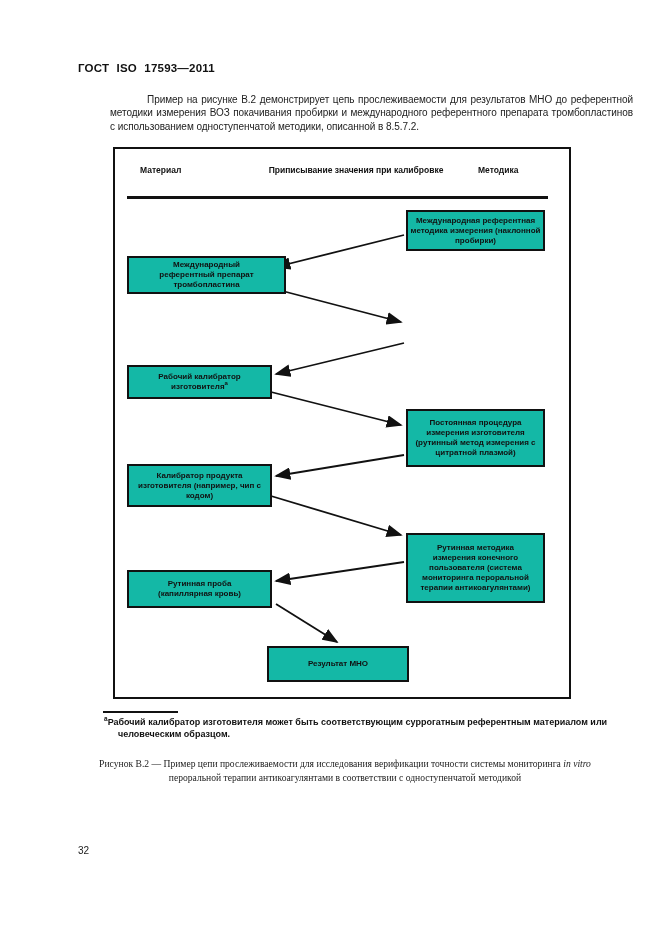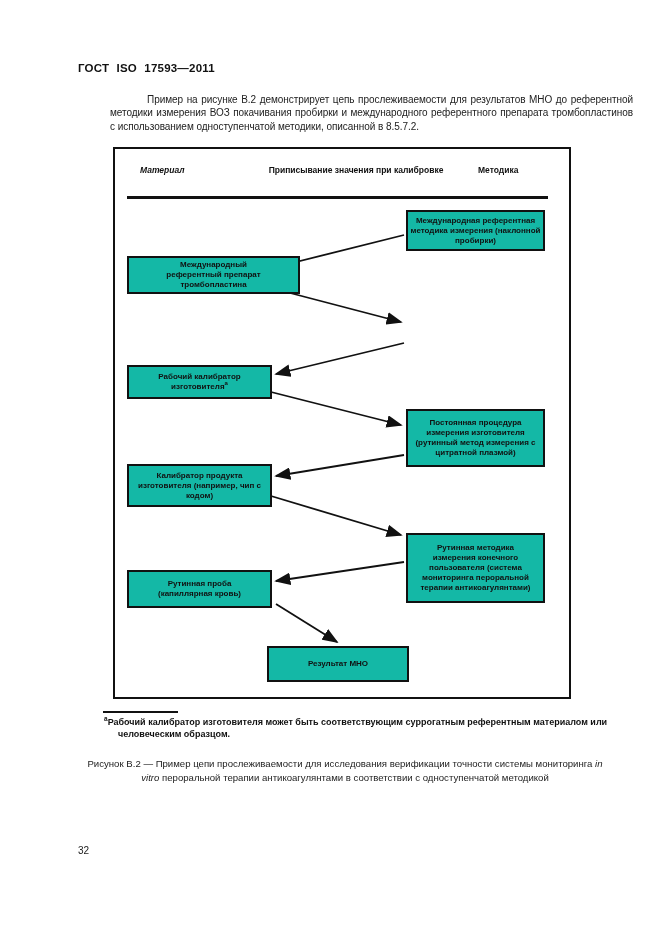--- a/index.html
+++ b/index.html
@@ -17,58 +17,58 @@
   .intro {
     position:absolute; left:78px; top:93px; width:523px;
     font-size:10px; line-height:13.4px; text-align:justify; text-indent:37px;
     letter-spacing:-0.05px; color:#222;margin-left:32px;
   }
   .diagram {
     position:absolute; left:113px; top:147px; width:458px; height:552px;
     border:2px solid #111; background:#fff;
   }
   .col-hdr { position:absolute; font-size:8.5px; font-weight:bold; color:#111; white-space:nowrap; }
-  .hdr-material { left:25px; top:16px;font-style:italic; }
+  .hdr-material { left:25px; top:16px; }
   .hdr-center  { left:148px; top:16px; width:186px; text-align:center; }
   .hdr-method  { left:363px; top:16px; }
   .hdr-rule {
     position:absolute; left:12px; top:47px; width:421px; height:3px; background:#111;
   }
   .arrows { position:absolute; left:0; top:0; width:100%; height:100%; }
   .fbox {
     position:absolute; border:2px solid #111; background:#14b8a6;
     display:flex; align-items:center; justify-content:center;
     font-size:8px; font-weight:bold; line-height:10px; text-align:center;
     color:#111; padding:1px;
   }
   .fbox .mw { display:inline-block; }
   .mw130 { max-width:130px; } .mw122 { max-width:122px; }
   .mw105 { max-width:105px; } .mw100 { max-width:100px; } .mw135 { max-width:135px; }
   .box-r1 { left:291px; top:61px;  width:139px; height:41px; }
-  .box-l1 { left:12px;  top:107px; width:173px; height:38px; }
+  .box-l1 { left:12px;  top:107px; width:159px; height:38px; }
   .box-r2 { left:291px; top:166px; width:139px; height:34px; }
   .box-l2 { left:12px;  top:216px; width:145px; height:34px; }
   .box-r3 { left:291px; top:260px; width:139px; height:58px; }
   .box-l3 { left:12px;  top:315px; width:145px; height:43px; }
   .box-r4 { left:291px; top:361px; width:139px; height:70px;margin-top:23px; }
   .box-l4 { left:12px;  top:421px; width:145px; height:38px; }
   .box-b  { left:152px; top:497px; width:142px; height:36px; }
   sup.fnm { font-size:6px; vertical-align:super; line-height:0; }
   .fn-rule {
     position:absolute; left:103px; top:711px; width:75px; height:2px; background:#111;
   }
   .footnote {
     position:absolute; left:104px; top:716px; width:506px;
     font-size:9px; font-weight:bold; line-height:12px; color:#111;
     padding-left:14px; text-indent:-14px;
   }
   .footnote sup { font-size:6.5px; vertical-align:super; line-height:0; }
   .caption {
     position:absolute; left:80px; top:757px; width:530px;
-    font-size:9.6px; line-height:14px; text-align:center; color:#222;
+    font-size:9.6px; line-height:14px; text-align:center; color:#222;font-family:Liberation Serif, serif;
   }
   .caption i { font-style:italic; }
   .page-number {
     position:absolute; left:78px; top:845px; font-size:10px; color:#222;
   }
 </style>
 </head>
 <body>
 
 <div class="page">

